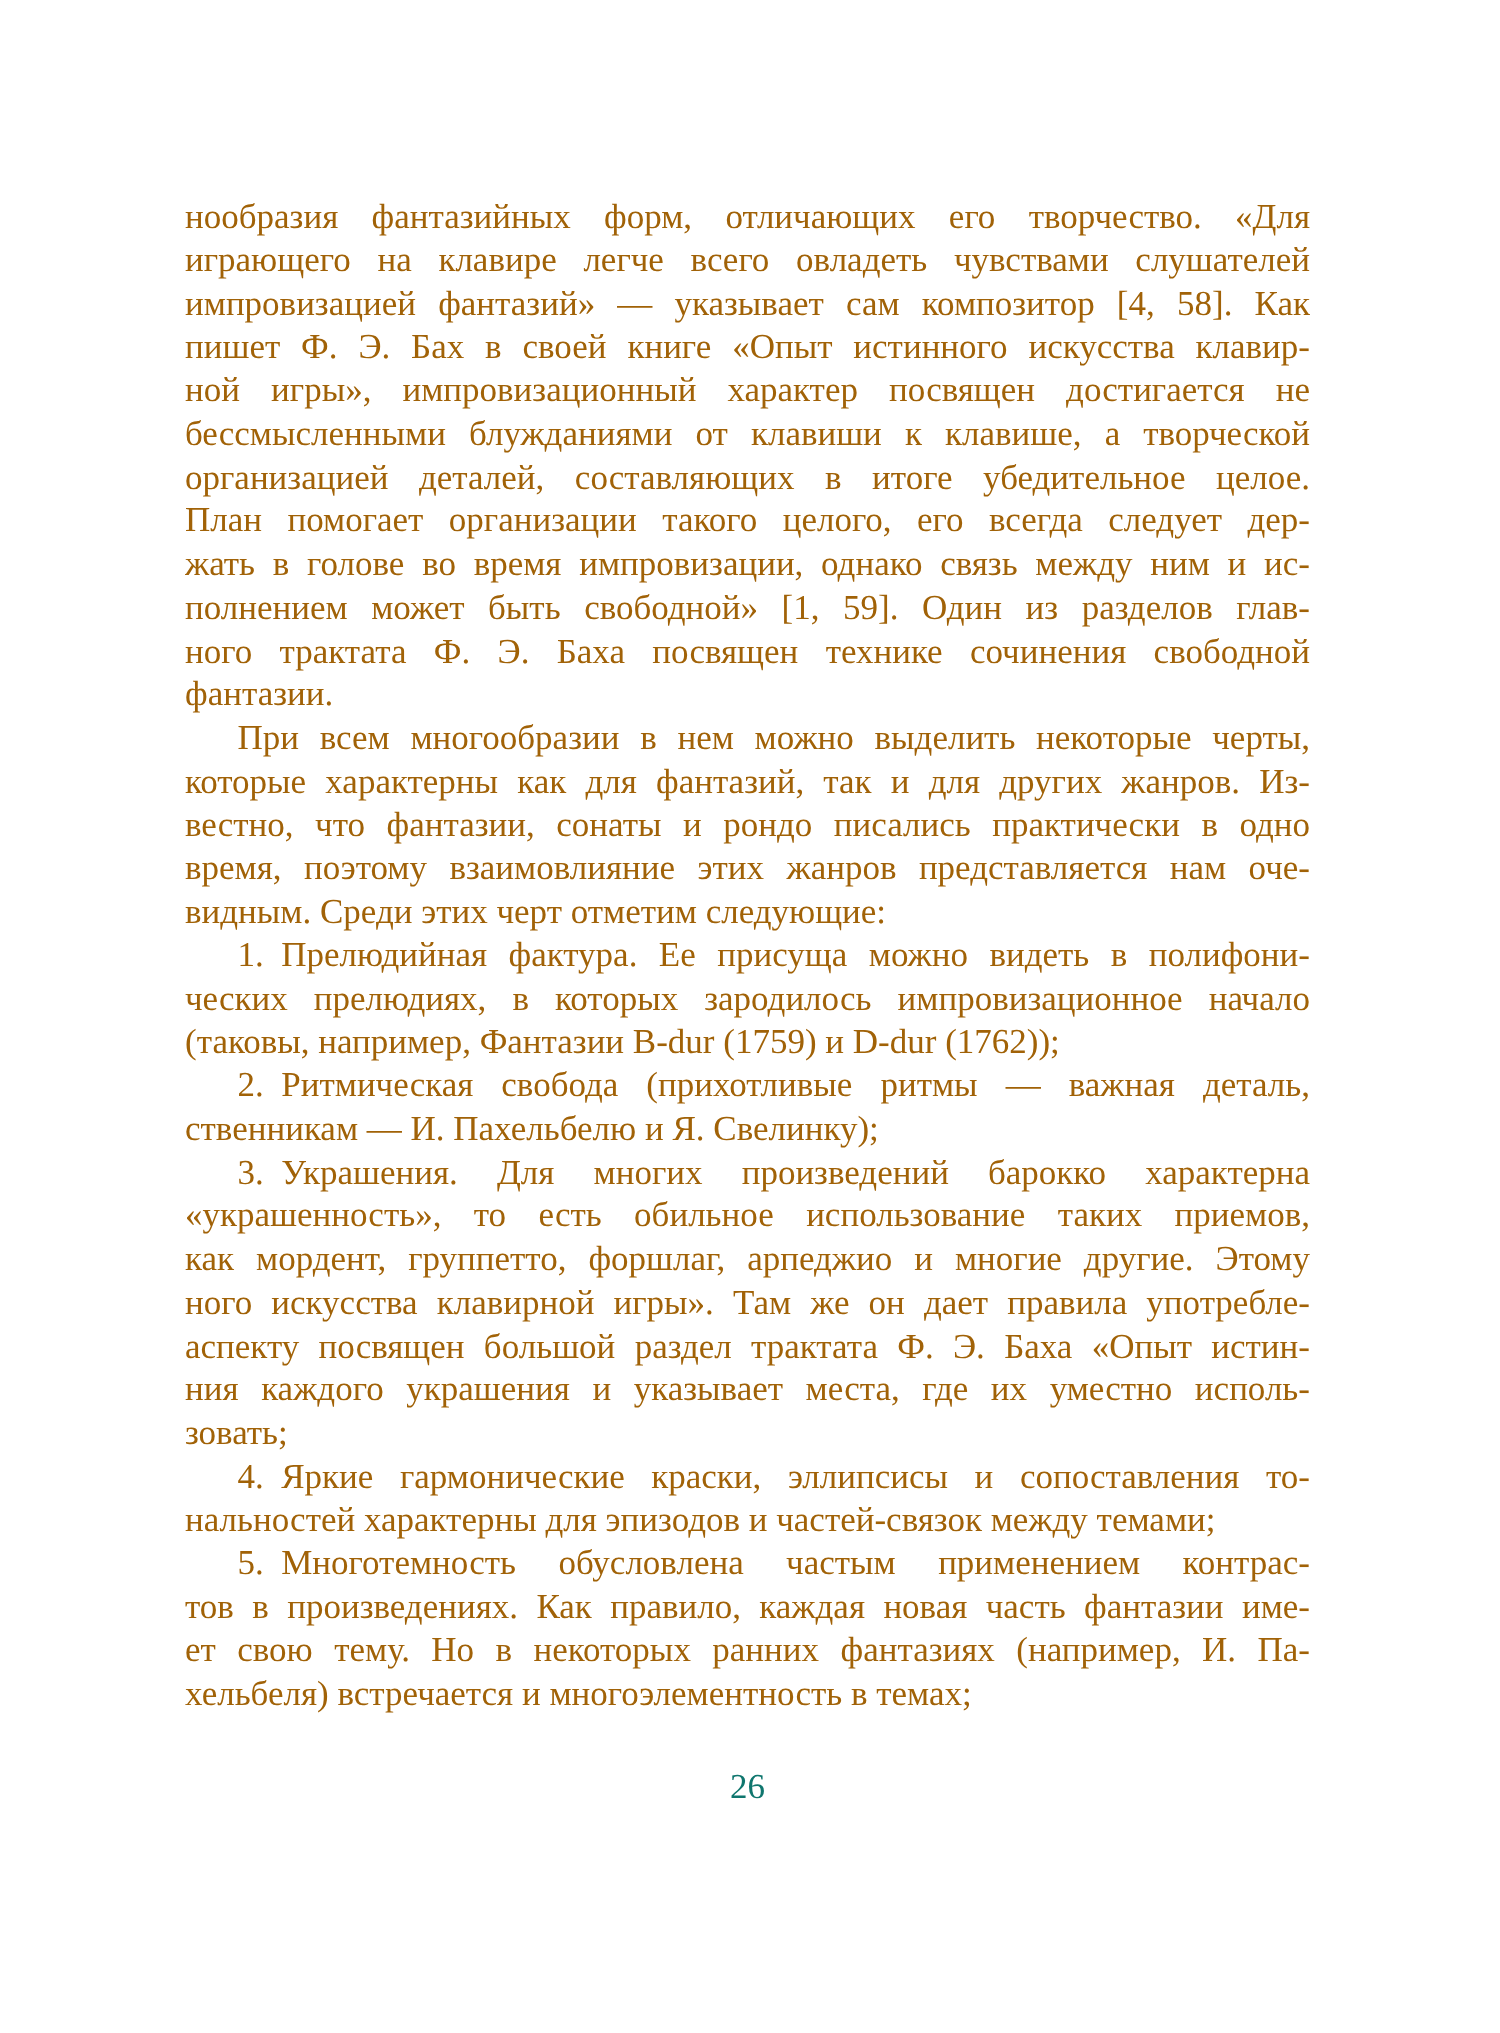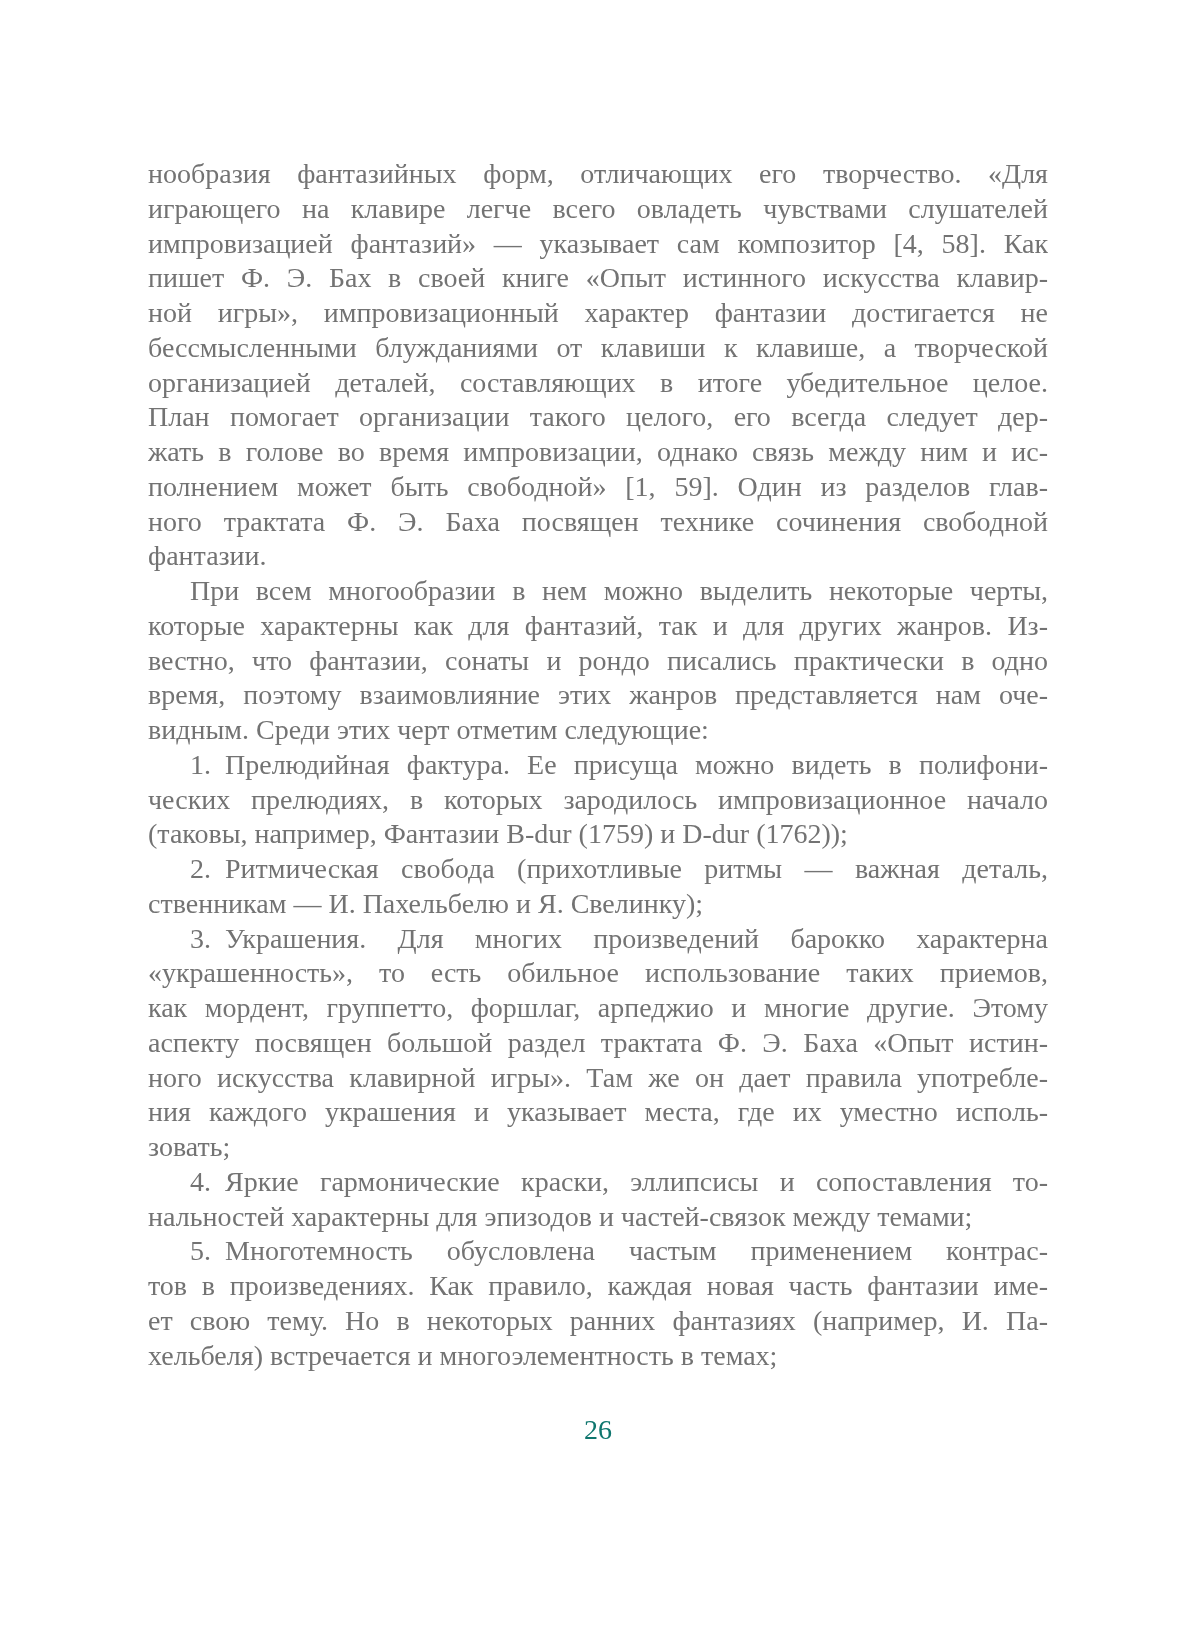--- a/index.html
+++ b/index.html
@@ -16,21 +16,21 @@
   .page {
     position: absolute;
     inset: 0;
     background: #ffffff;
   }
   .textblock {
     position: absolute;
     left: 148px;
     top: 157px;
     width: 900px;
-    color: #737373;
+    color: #a16207;
     font-size: 28px;
   }
   .line {
     height: 34.75px;
     line-height: 34.75px;
     text-align: justify;
     text-align-last: justify;
     overflow: hidden;
   }
   .line.last {
@@ -53,43 +53,43 @@
 </style>
 </head>
 <body>
 
 <div class="page">
   <div class="textblock" id="textblock">
       <div class="line"><span>нообразия фантазийных форм, отличающих его творчество. «Для</span></div>
       <div class="line"><span>играющего на клавире легче всего овладеть чувствами слушателей</span></div>
       <div class="line"><span>импровизацией фантазий» — указывает сам композитор [4, </span><span class="it">58</span><span>]. Как</span></div>
       <div class="line"><span>пишет Ф. Э. Бах в своей книге «Опыт истинного искусства клавир-</span></div>
-      <div class="line"><span>ной игры», импровизационный характер фантазии достигается не</span></div>
+      <div class="line"><span>ной игры», импровизационный характер посвящен достигается не</span></div>
       <div class="line"><span>бессмысленными блужданиями от клавиши к клавише, а творческой</span></div>
       <div class="line"><span>организацией деталей, составляющих в итоге убедительное целое.</span></div>
       <div class="line"><span>План помогает организации такого целого, его всегда следует дер-</span></div>
       <div class="line"><span>жать в голове во время импровизации, однако связь между ним и ис-</span></div>
       <div class="line"><span>полнением может быть свободной» [1, </span><span class="it">59</span><span>]. Один из разделов глав-</span></div>
       <div class="line"><span>ного трактата Ф. Э. Баха посвящен технике сочинения свободной</span></div>
       <div class="line last"><span>фантазии.</span></div>
       <div class="line indent"><span>При всем многообразии в нем можно выделить некоторые черты,</span></div>
       <div class="line"><span>которые характерны как для фантазий, так и для других жанров. Из-</span></div>
       <div class="line"><span>вестно, что фантазии, сонаты и рондо писались практически в одно</span></div>
       <div class="line"><span>время, поэтому взаимовлияние этих жанров представляется нам оче-</span></div>
       <div class="line last"><span>видным. Среди этих черт отметим следующие:</span></div>
       <div class="line indent"><span>1. </span><span class="it">Прелюдийная фактура</span><span>. Ее присуща можно видеть в полифони-</span></div>
       <div class="line"><span>ческих прелюдиях, в которых зародилось импровизационное начало</span></div>
       <div class="line last"><span>(таковы, например, Фантазии </span><span class="it">B-dur</span><span> (1759) и </span><span class="it">D-dur</span><span> (1762));</span></div>
       <div class="line indent"><span>2. </span><span class="it">Ритмическая свобода</span><span> (прихотливые ритмы — важная деталь,</span></div>
       <div class="line last"><span>ственникам — И. Пахельбелю и Я. Свелинку);</span></div>
       <div class="line indent"><span>3. </span><span class="it">Украшения</span><span>. Для многих произведений барокко характерна</span></div>
       <div class="line"><span>«украшенность», то есть обильное использование таких приемов,</span></div>
       <div class="line"><span>как мордент, группетто, форшлаг, арпеджио и многие другие. Этому</span></div>
+      <div class="line"><span>ного искусства клавирной игры». Там же он дает правила употребле-</span></div>
       <div class="line"><span>аспекту посвящен большой раздел трактата Ф. Э. Баха «Опыт истин-</span></div>
-      <div class="line"><span>ного искусства клавирной игры». Там же он дает правила употребле-</span></div>
       <div class="line"><span>ния каждого украшения и указывает места, где их уместно исполь-</span></div>
       <div class="line last"><span>зовать;</span></div>
       <div class="line indent"><span>4. </span><span class="it">Яркие гармонические краски, эллипсисы и сопоставления то-</span></div>
       <div class="line last"><span class="it">нальностей</span><span> характерны для эпизодов и частей-связок между темами;</span></div>
       <div class="line indent"><span>5. </span><span class="it">Многотемность</span><span> обусловлена частым применением контрас-</span></div>
       <div class="line"><span>тов в произведениях. Как правило, каждая новая часть фантазии име-</span></div>
       <div class="line"><span>ет свою тему. Но в некоторых ранних фантазиях (например, И. Па-</span></div>
       <div class="line last"><span>хельбеля) встречается и многоэлементность в темах;</span></div>
     </div>
   <div class="pagenum">26</div>

